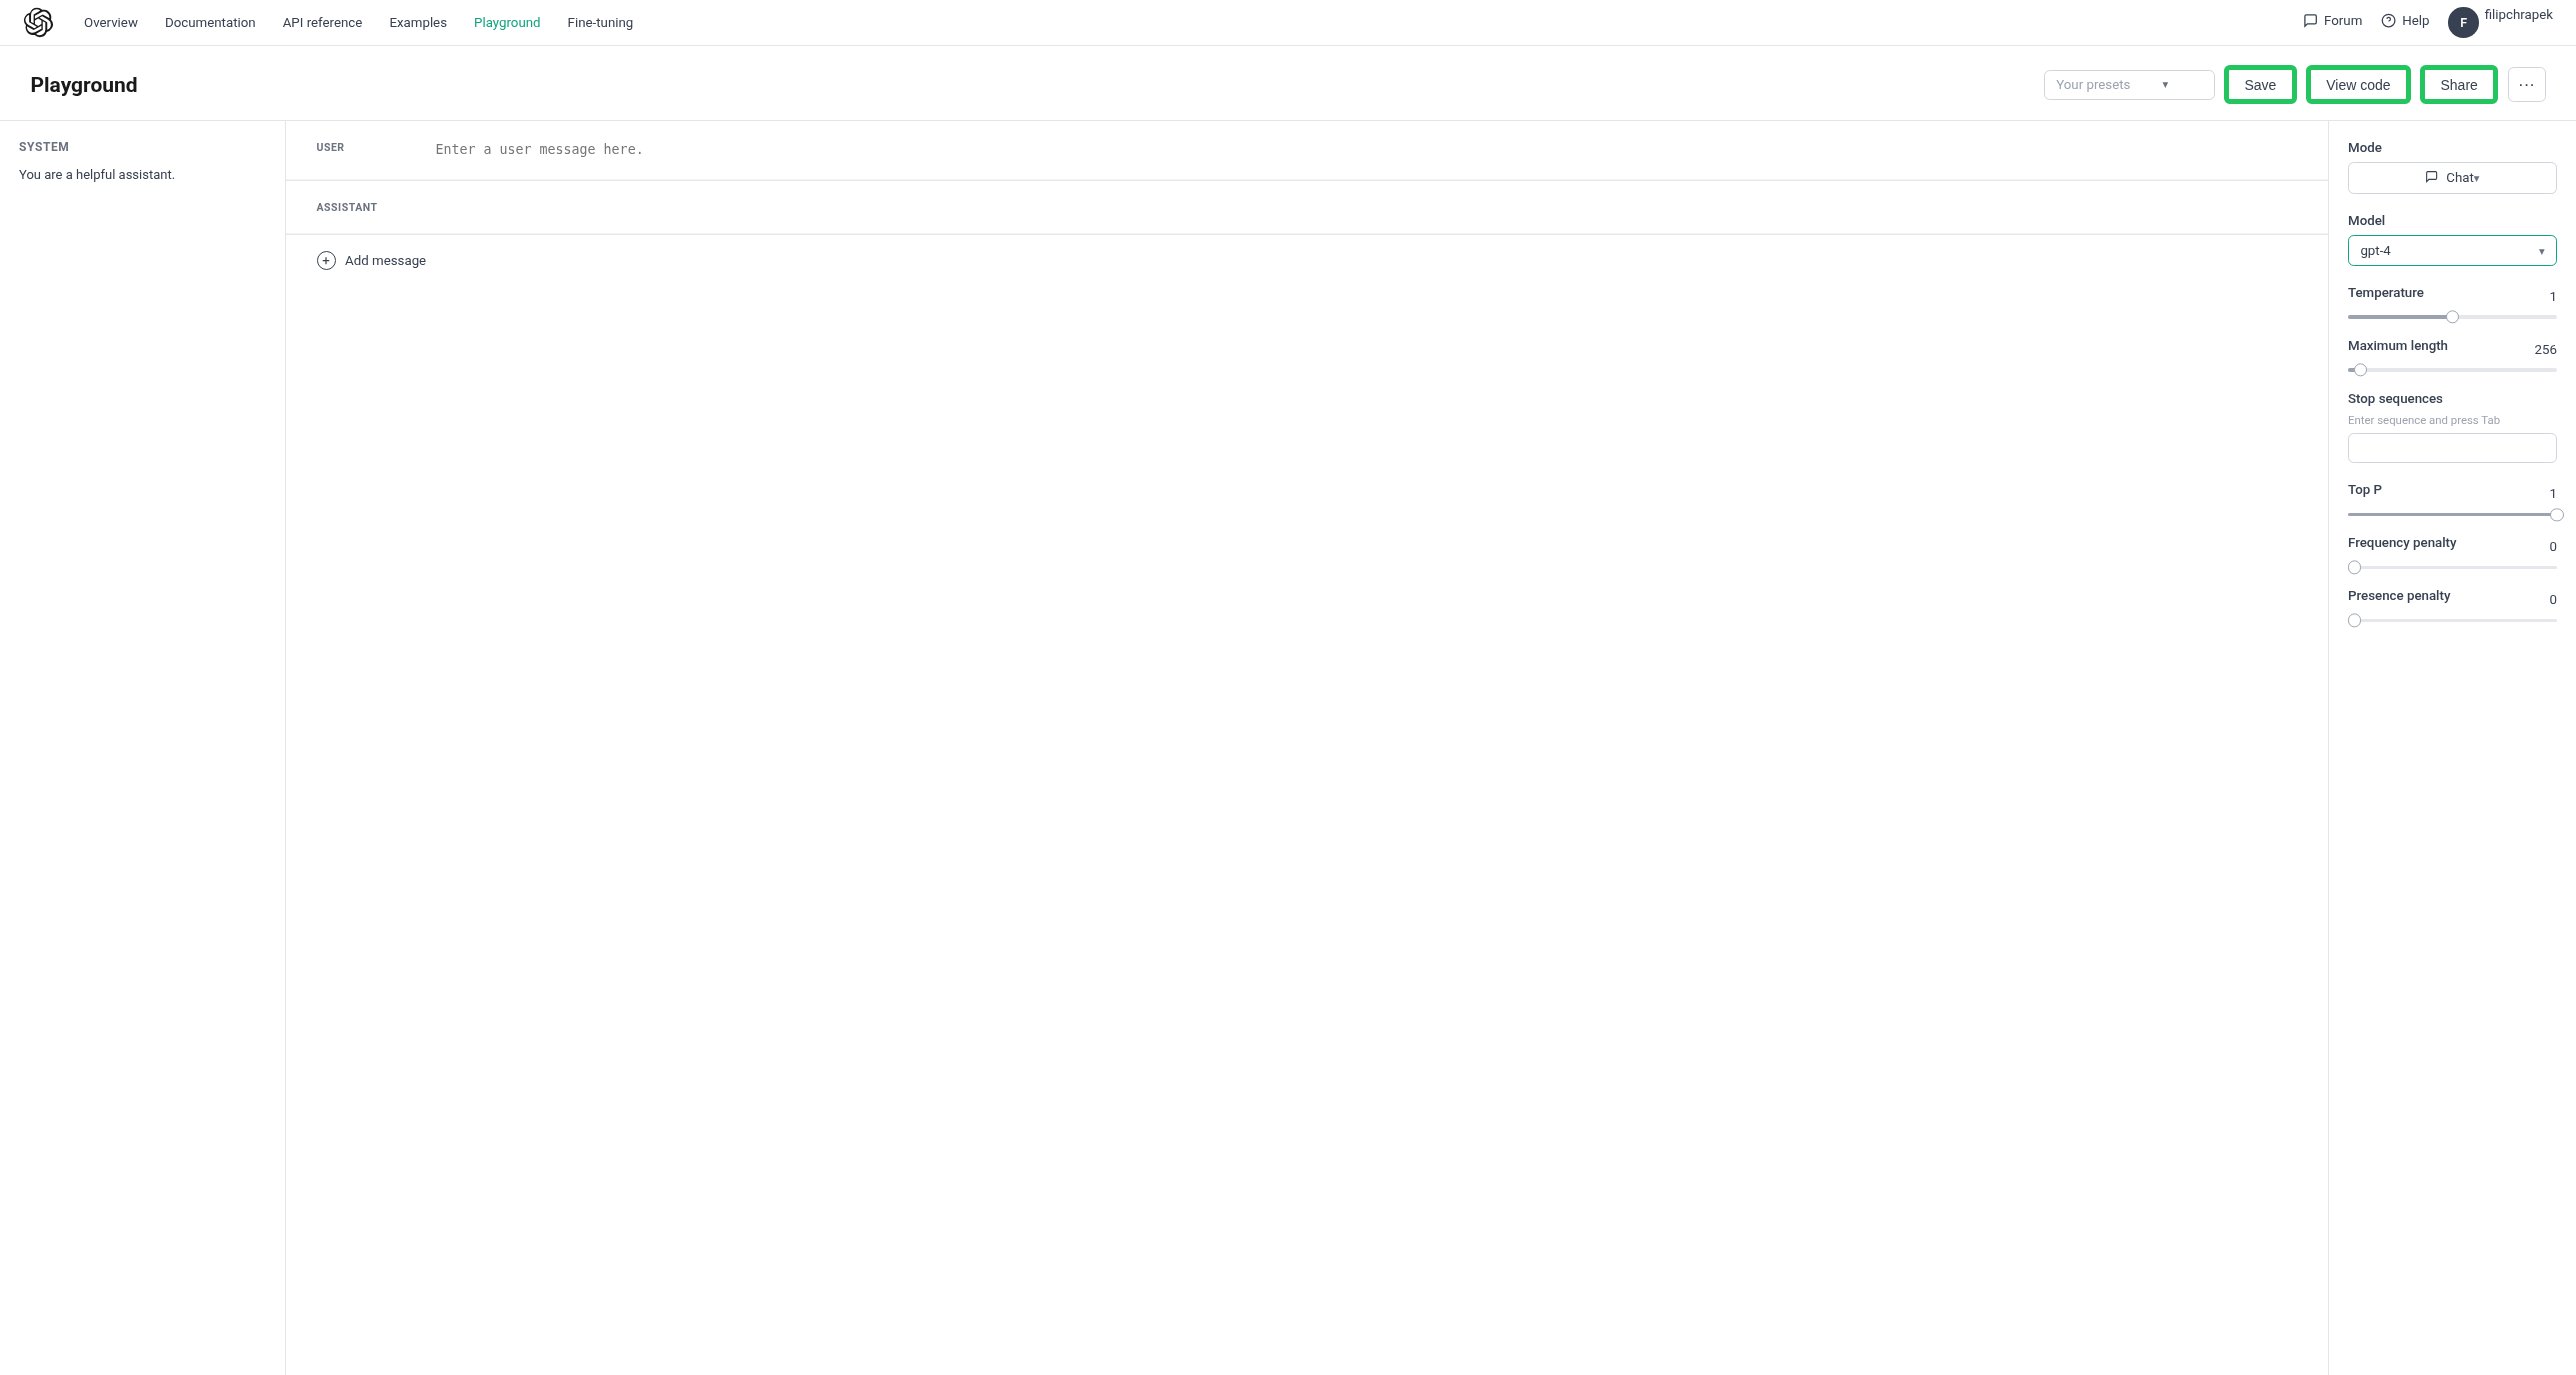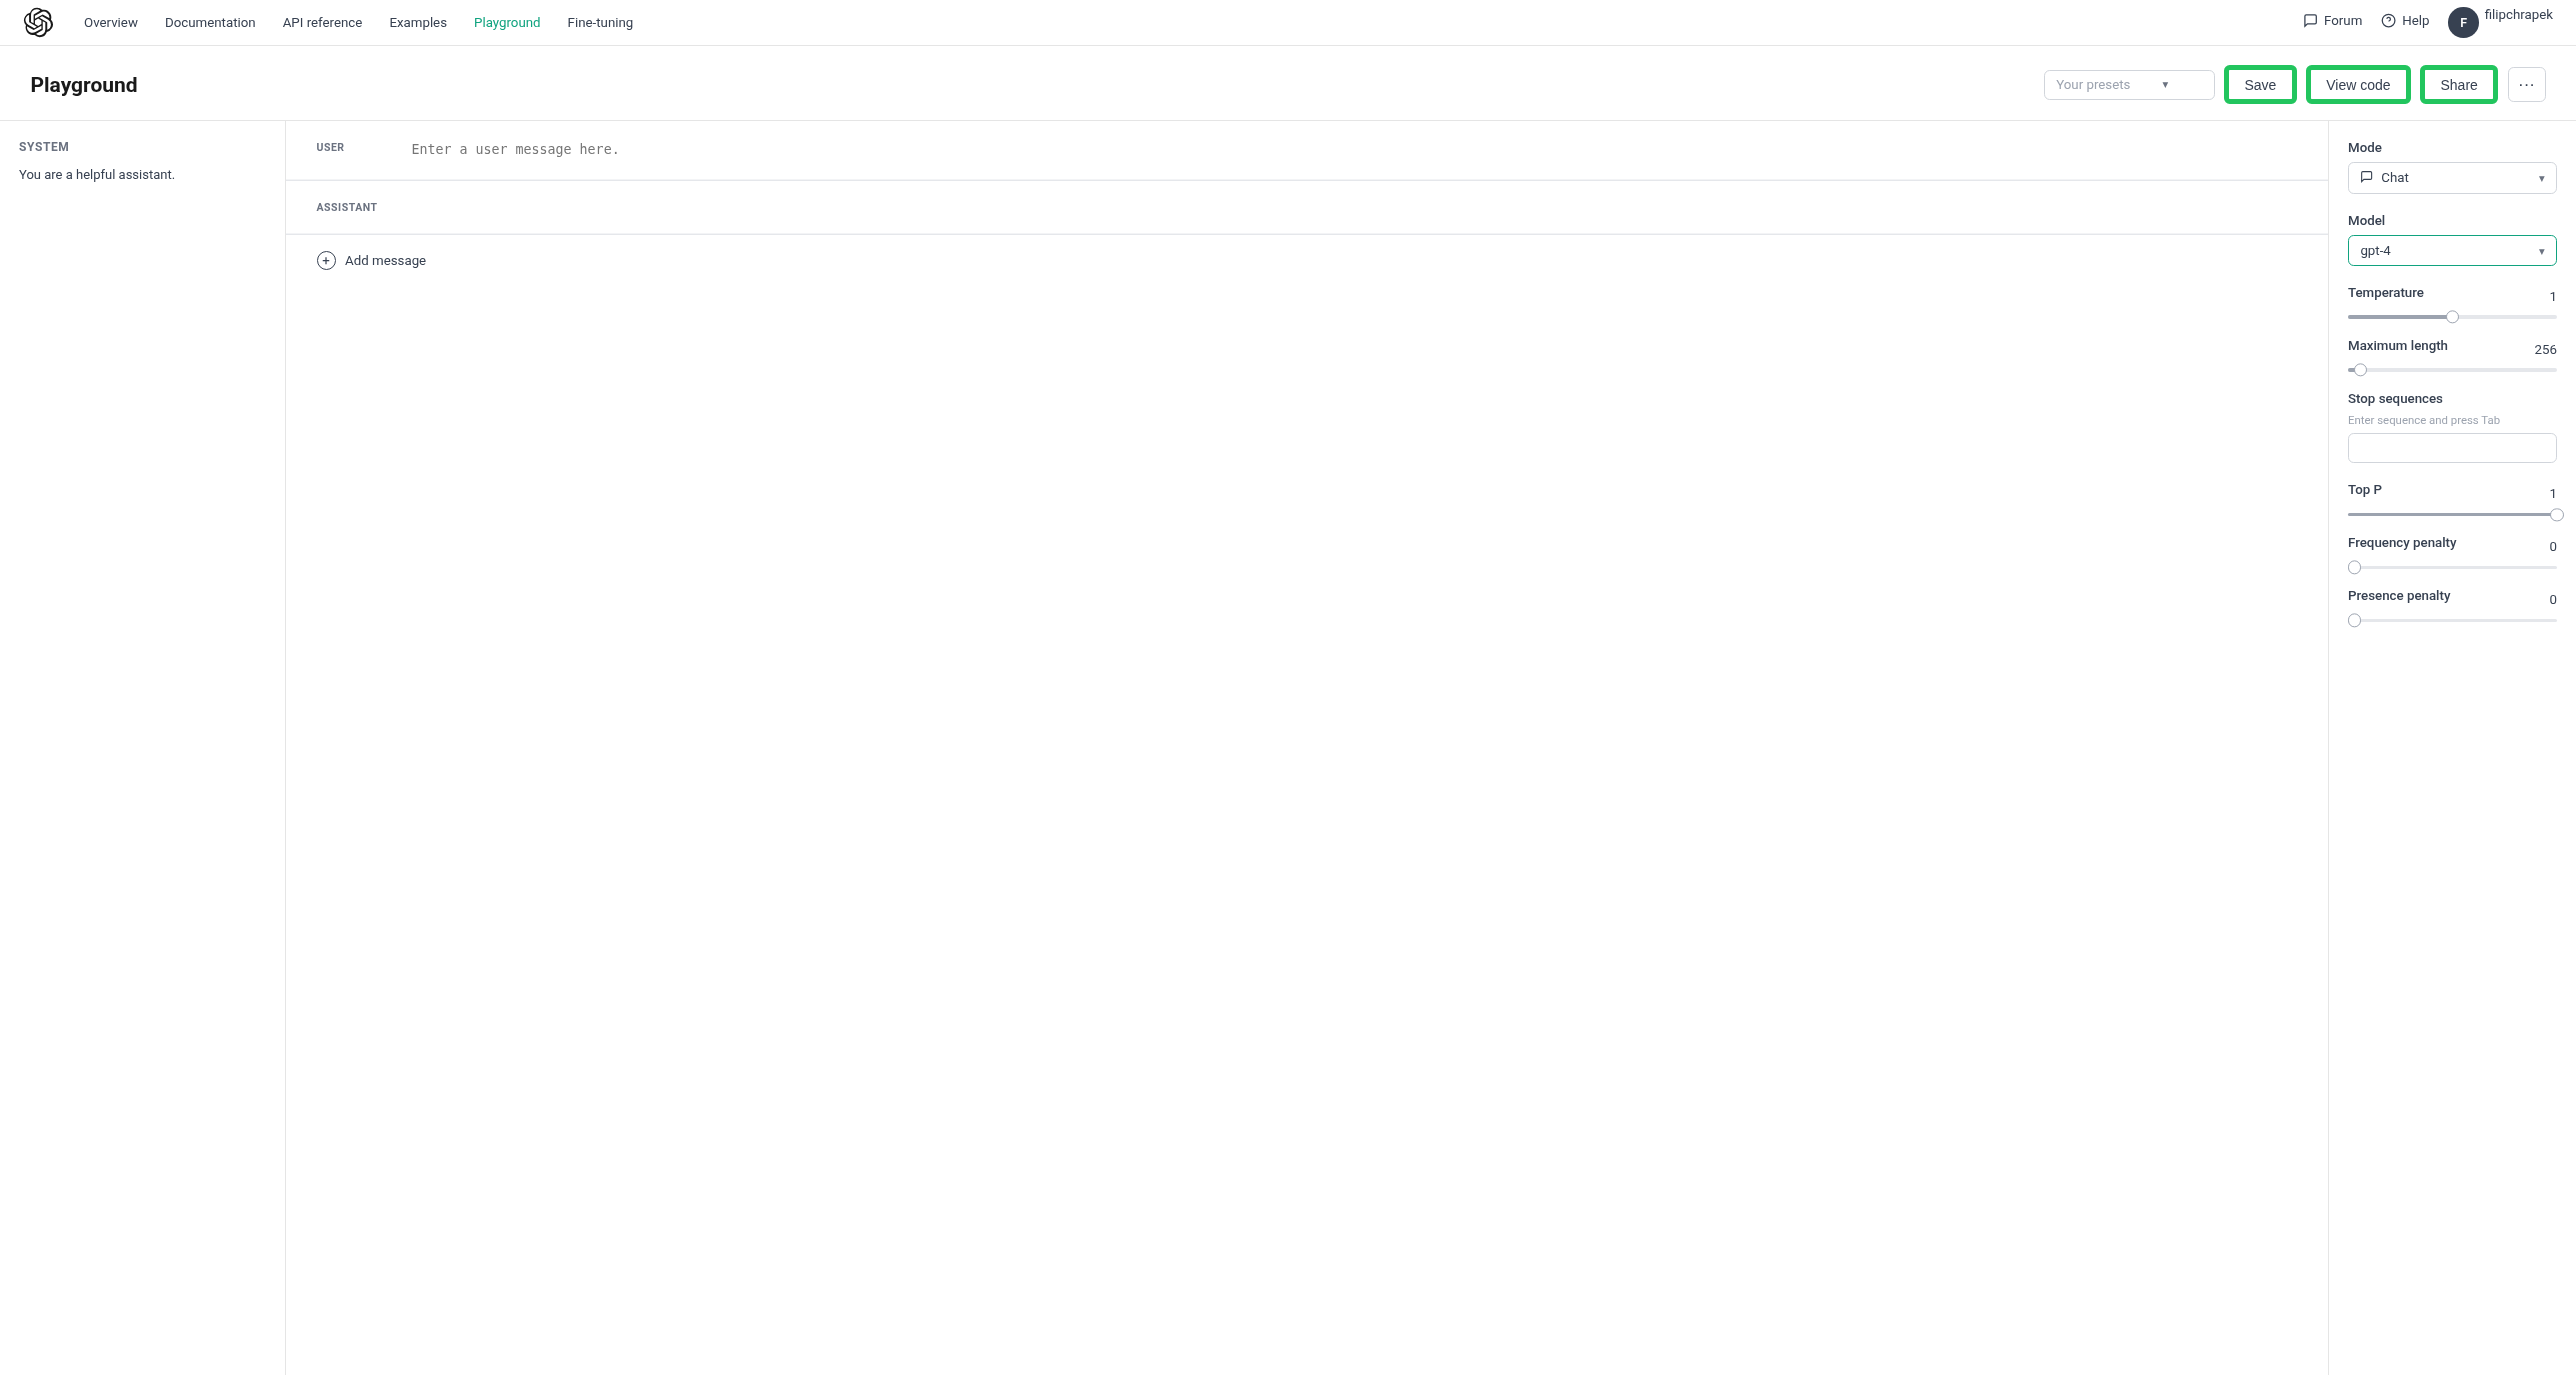--- a/index.html
+++ b/index.html
@@ -187,20 +187,21 @@
     .message-input {
       flex: 1;
       font-size: 13.3px;
       color: #4c1d95;
       border: none;
       outline: none;
       background: transparent;
       resize: none;
       line-height: 1.5;
       cursor: text;
+      margin-left: 24px;
     }
 
     .add-message-row {
       display: flex;
       align-items: center;
       gap: 9.5px;
       padding: 15.2px 30.5px;
       cursor: pointer;
       color: #374151;
       font-size: 13.3px;
@@ -254,21 +255,21 @@
       display: flex;
       align-items: center;
       border: 1px solid #d1d5db;
       border-radius: 5.7px;
       padding: 6.7px 11.4px;
       font-size: 13.3px;
       color: #374151;
       cursor: pointer;
       background: #fff;
       width: 100%;
-      justify-content: space-between;
+      justify-content: center;
     }
 
     .mode-select-left {
       display: flex;
       align-items: center;
       gap: 7.6px;
     }
 
     .model-select {
       display: flex;

